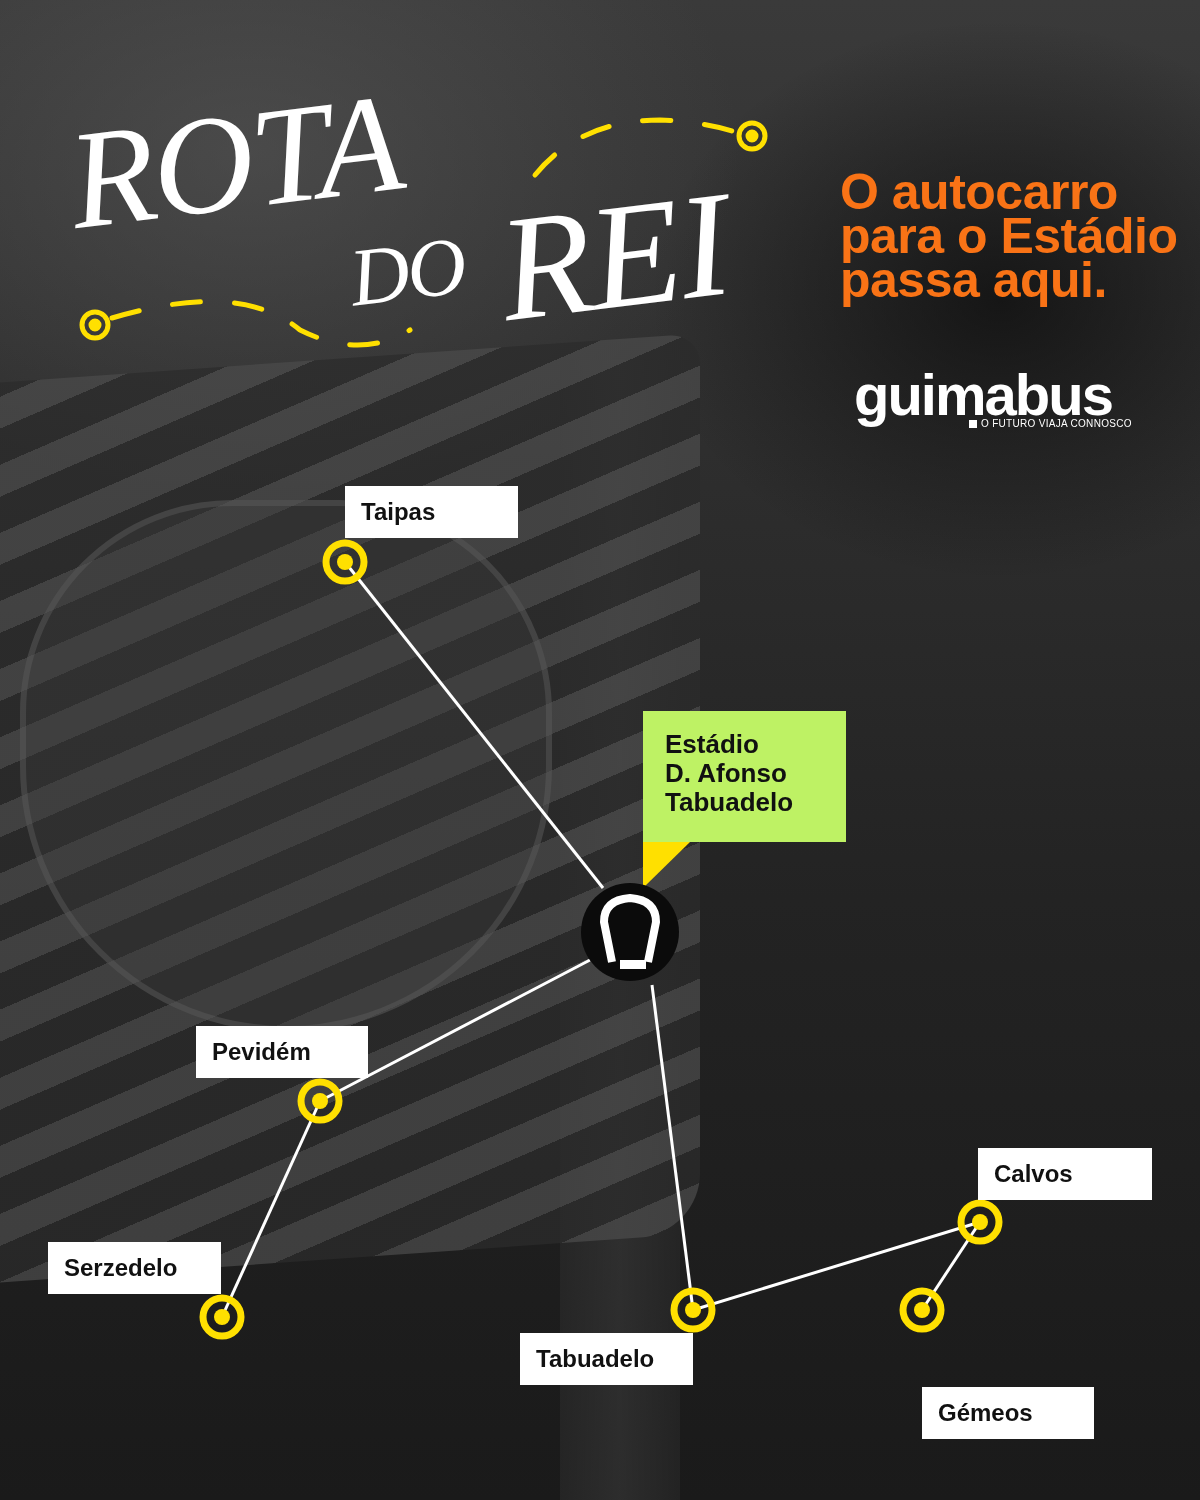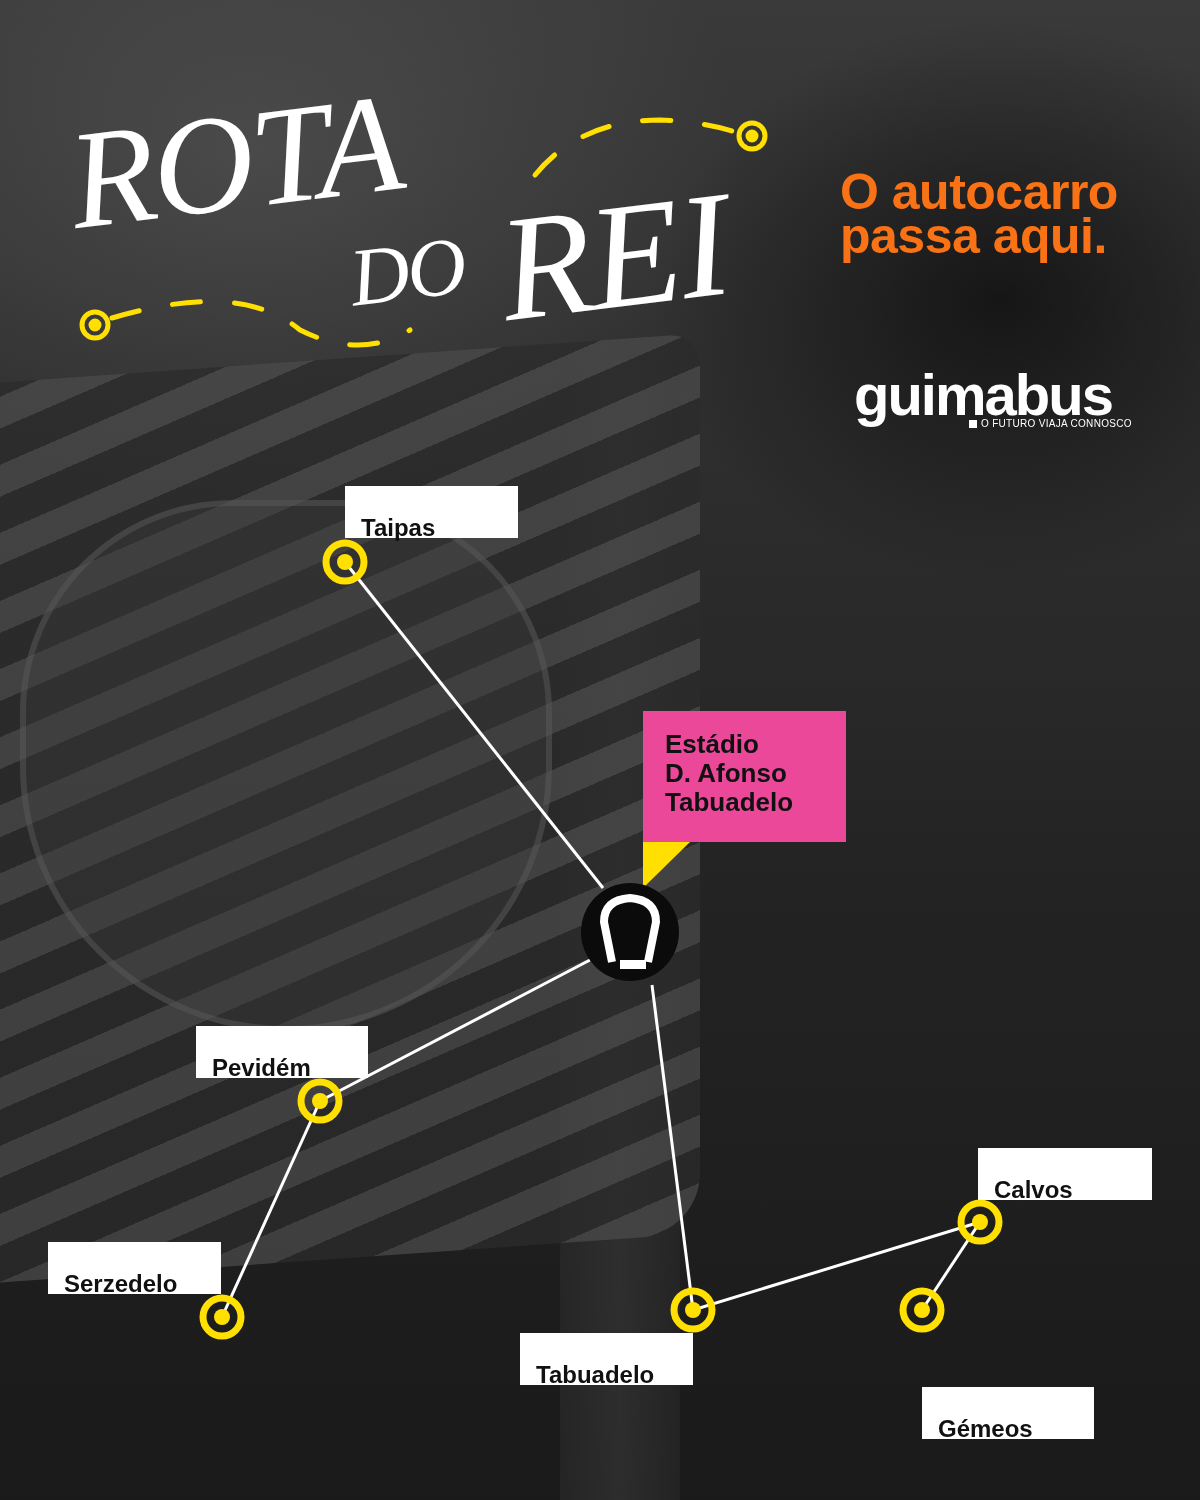--- a/index.html
+++ b/index.html
@@ -20,22 +20,22 @@
   .t-rota{left:80px;top:100px;font-size:140px;transform:rotate(-7deg);transform-origin:left bottom;}
   .t-do{left:350px;top:225px;font-size:82px;transform:rotate(-7deg);}
   .t-rei{left:500px;top:170px;font-size:150px;transform:rotate(-7deg);}
   .tagline{position:absolute;left:840px;top:170px;color:#f97316;font-size:50px;font-weight:700;line-height:44px;letter-spacing:-0.5px;}
   .tagline div{white-space:nowrap;}
   .logo{position:absolute;left:840px;top:366px;color:#fff;}
   .logo-word{font-size:58px;font-weight:700;letter-spacing:-2px;line-height:58px;margin-left:14px;}
   .logo-sub{position:absolute;left:129px;top:52px;font-size:10px;white-space:nowrap;letter-spacing:.3px;}
   .logo-sub:before{content:"";display:inline-block;width:8px;height:8px;background:#fff;margin-right:4px;vertical-align:-1px;}
   svg.map{position:absolute;left:0;top:0;}
-  .lbl{position:absolute;background:#fff;color:#111;font-weight:700;font-size:24px;padding:16px 16px;height:52px;line-height:52px;box-sizing:border-box;}
-  .stadium-lbl{position:absolute;left:643px;top:711px;width:203px;height:131px;background:#ec4899;color:#111;font-weight:700;font-size:26px;line-height:29px;padding:19px 0 0 22px;box-sizing:border-box;}
+  .lbl{position:absolute;background:#fff;color:#111;font-weight:700;font-size:24px;padding:0 16px;height:52px;line-height:52px;box-sizing:border-box;}
+  .stadium-lbl{position:absolute;left:643px;top:711px;width:203px;height:131px;background:#bef264;color:#111;font-weight:700;font-size:26px;line-height:29px;padding:19px 0 0 22px;box-sizing:border-box;}
   .stadium-lbl div{white-space:nowrap;}
 </style>
 </head>
 <body>
 
 <div class="bg"></div>
 <div class="pole"></div>
 <div class="flag"></div>
 <div class="crest"></div>
 
@@ -86,20 +86,21 @@
       <circle cx="320" cy="1101" r="8"></circle>
     <circle cx="222" cy="1317" r="8"></circle>
       <circle cx="693" cy="1310" r="8"></circle>
     <circle cx="980" cy="1222" r="8"></circle>
       <circle cx="922" cy="1310" r="8"></circle>
   </g>
 </svg>
 
 <div class="tagline">
   <div>O autocarro</div>
+  <div>para o Estádio</div>
   <div>passa aqui.</div>
 </div>
 
 <div class="logo">
   <div class="logo-word">guimabus</div>
   <div class="logo-sub">O FUTURO VIAJA CONNOSCO</div>
 </div>
 
 <div class="stadium-lbl">
   <div>Estádio</div>

